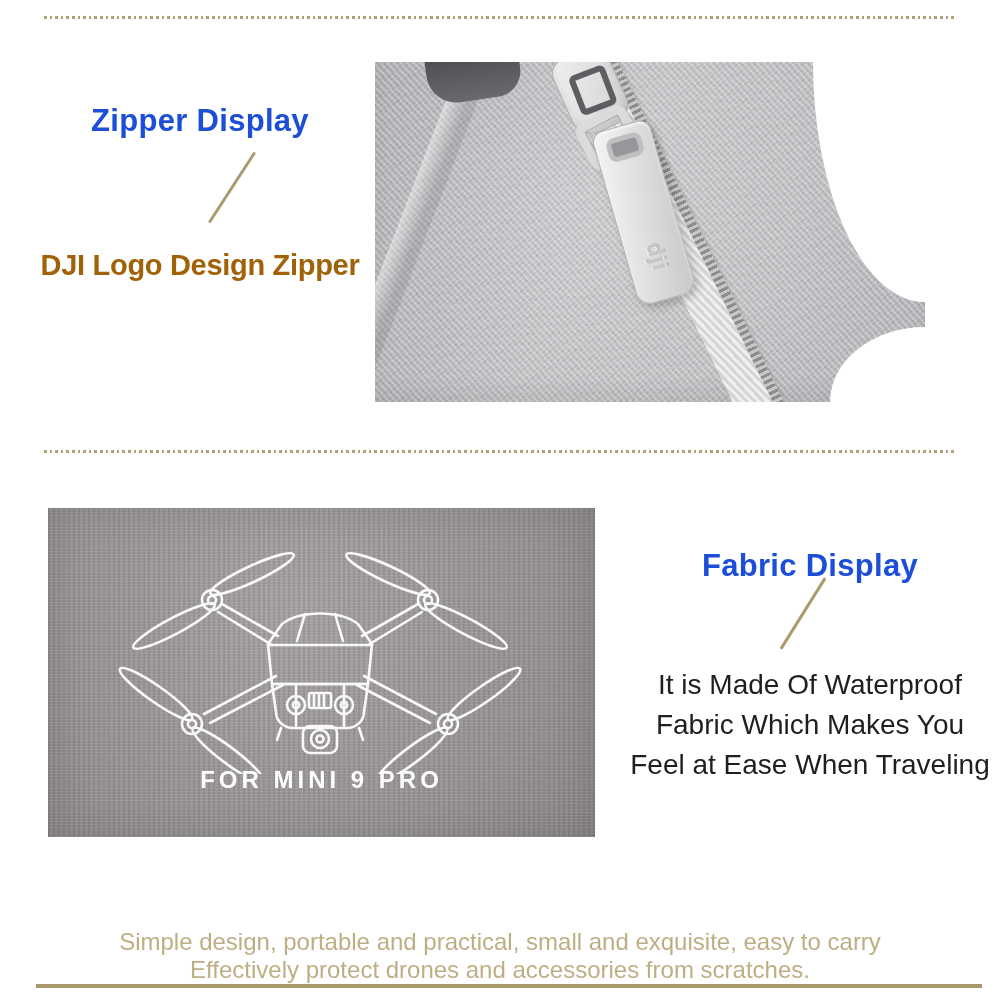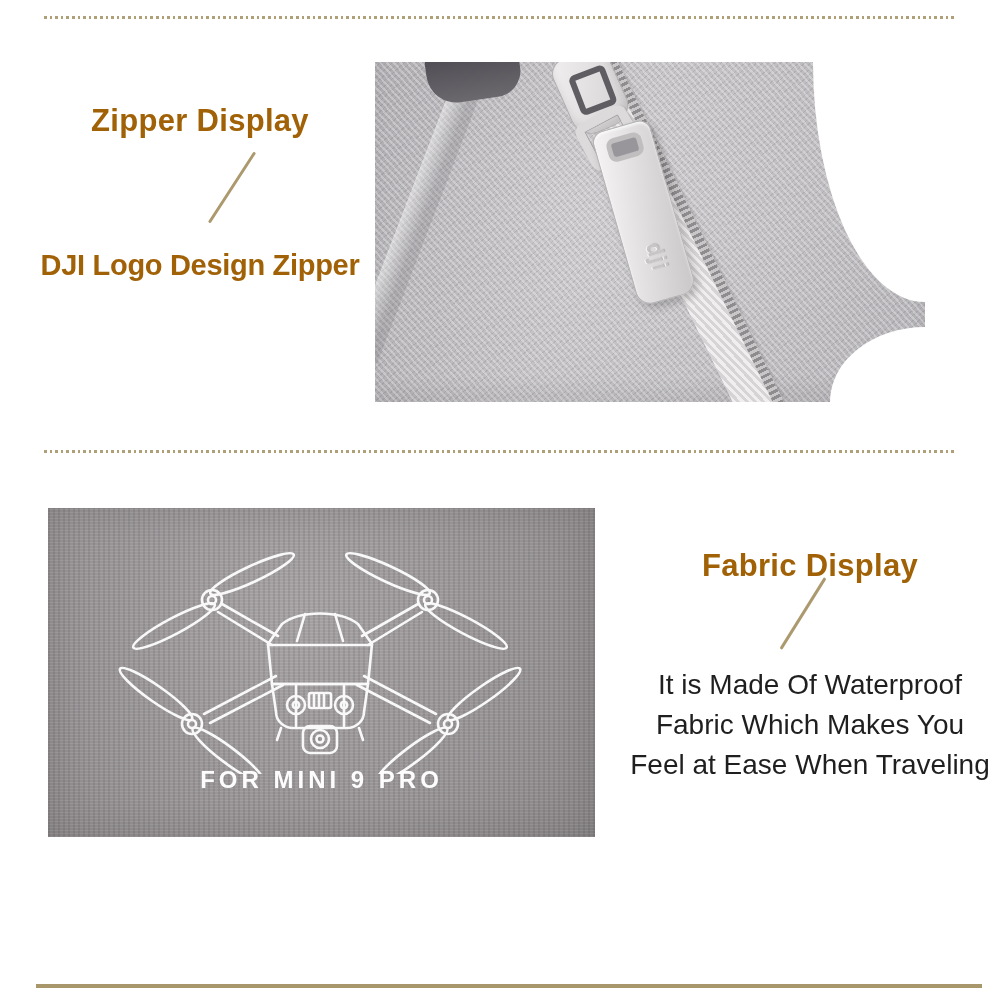--- a/index.html
+++ b/index.html
@@ -15,21 +15,21 @@
     background-image:repeating-linear-gradient(90deg,#b0a078 0 2.6px,transparent 2.6px 5.6px);
   }
   .dotted-top{left:44px;top:16px;width:912px;}
   .dotted-mid{left:44px;top:450px;width:912px;}
   
   .txt-block{position:absolute;text-align:center;}
   .blk-zipper{left:40px;top:0;width:320px;}
   .blk-fabric{left:622px;top:0;width:376px;}
   .h-display{
     position:absolute;left:0;right:0;margin:0;
-    font-size:31px;font-weight:600;letter-spacing:.3px;color:#a16207;
+    font-size:31px;font-weight:600;letter-spacing:.3px;color:#1d4ed8;
   }
   .blk-zipper .h-display{top:103px;}
   .blk-fabric .h-display{top:548px;}
   .subhead{
     position:absolute;left:-14px;right:-14px;margin:0;top:249px;
     font-size:29px;font-weight:600;letter-spacing:-.3px;color:#a16207;
   }
   .body-text{
     position:absolute;left:-20px;right:-20px;margin:0;
     font-size:28px;font-weight:400;color:#1f1f1f;
@@ -221,15 +221,17 @@
   <div class="txt-block blk-fabric">
     <h2 class="h-display">Fabric Display</h2>
     <p class="body-text">
       <span>It is Made Of Waterproof</span>
       <span>Fabric Which Makes You</span>
       <span>Feel at Ease When Traveling</span>
     </p>
   </div>
   <div class="gold-line gl-bottom"></div>
 
+  <p class="footer-text footer-line1">Simple design, portable and practical, small and exquisite, easy to carry</p>
+  <p class="footer-text footer-line2">Effectively protect drones and accessories from scratches.</p>
   <div class="footer-rule"></div>
 
 </div>
 
 </body></html>

